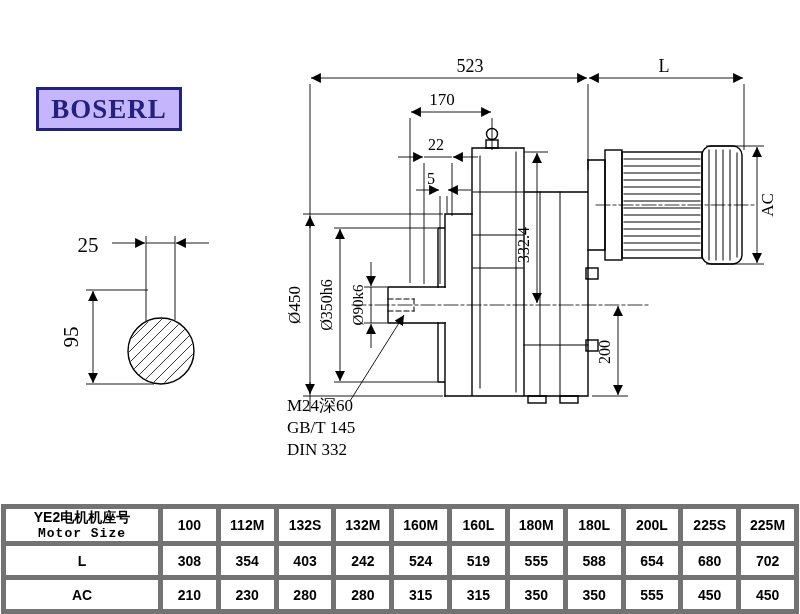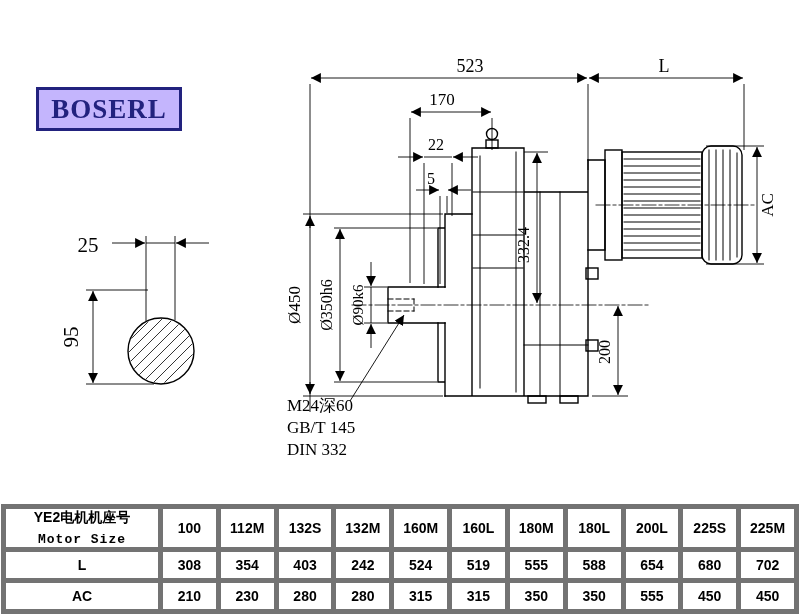--- a/index.html
+++ b/index.html
@@ -23,21 +23,21 @@
   .hatch{stroke:#000;stroke-width:0.8;fill:none;}
   
   table.dims{position:absolute;left:1px;top:504px;width:798px;height:110px;
              border-collapse:collapse;table-layout:fixed;font-size:14px;background:#fff;}
   table.dims th,table.dims td{border:5px solid #737373;text-align:center;vertical-align:middle;
              padding:0;font-weight:700;}
   table.dims thead tr{height:36px;}
   table.dims tbody tr{height:24px;}
   th.first{width:152px;}
   .hdr-cn{font-size:14px;line-height:17px;}
-  .hdr-en{font-size:13px;line-height:15px;font-family:"Liberation Mono",monospace;letter-spacing:1px;margin-top:6px;}
+  .hdr-en{font-size:13px;line-height:15px;font-family:"Liberation Mono",monospace;letter-spacing:1px;}
 </style>
 </head>
 <body>
 
 <div class="page">
 
   <svg class="drawing" width="800" height="505" viewBox="0 0 800 505">
     <defs>
       <marker id="arr" viewBox="0 0 10 10" refX="10" refY="5" markerWidth="11" markerHeight="11" orient="auto-start-reverse">
         <path d="M0 0 L10 5 L0 10 Z" fill="#000"></path>

